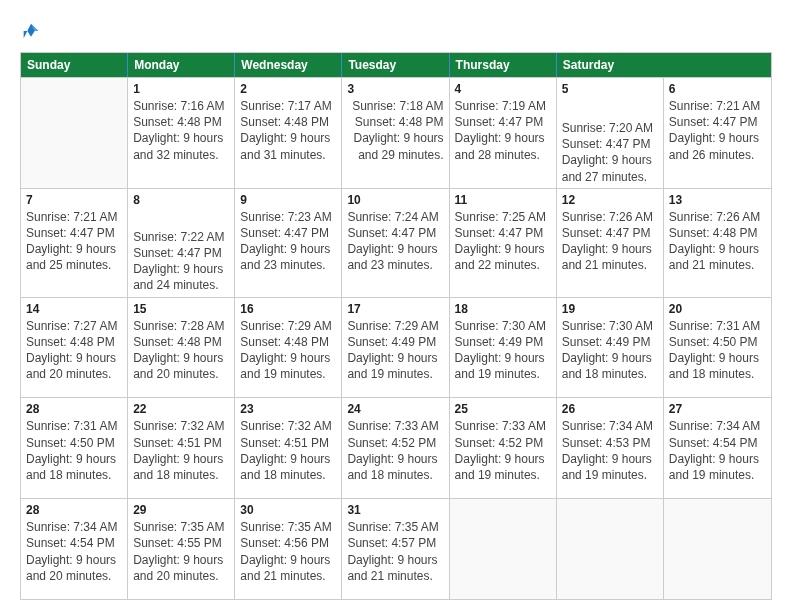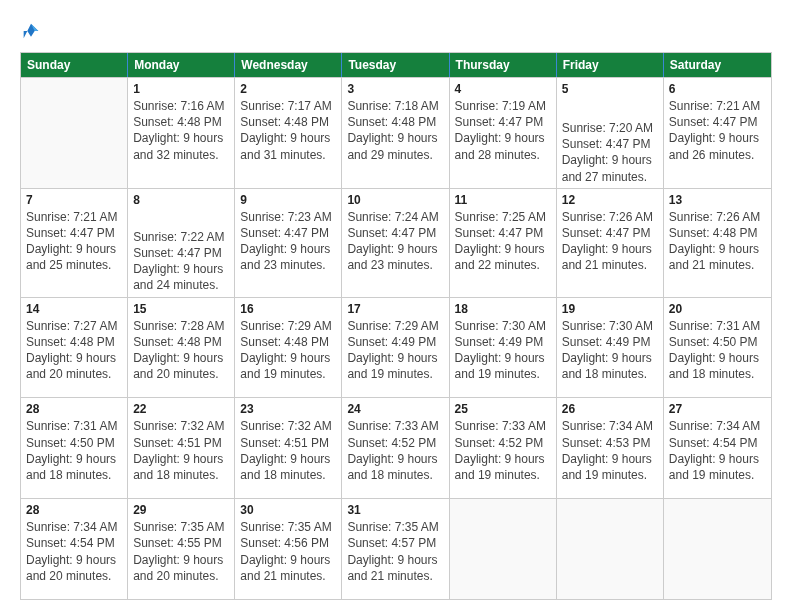--- a/index.html
+++ b/index.html
@@ -123,21 +123,20 @@
     </div>
   </div>
 
   <div class="calendar">
     <div class="cal-header">
     <div class="cal-header-cell">Sunday</div>
         <div class="cal-header-cell">Monday</div>
         <div class="cal-header-cell">Wednesday</div>
         <div class="cal-header-cell">Tuesday</div>
         <div class="cal-header-cell">Thursday</div>
-        <div class="cal-header-cell">Friday</div>
         <div class="cal-header-cell">Saturday</div>
       </div>
     <div class="cal-body">
     <div class="cal-row">
           <div class="cal-cell empty"></div>
           <div class="cal-cell">
             <span class="cell-day">1</span>
             <div class="cell-info" style="white-space: pre-line;">Sunrise: 7:16 AM
 Sunset: 4:48 PM
 Daylight: 9 hours
@@ -145,21 +144,21 @@
           </div>
           <div class="cal-cell">
             <span class="cell-day">2</span>
             <div class="cell-info" style="white-space: pre-line;">Sunrise: 7:17 AM
 Sunset: 4:48 PM
 Daylight: 9 hours
 and 31 minutes.</div>
           </div>
           <div class="cal-cell">
             <span class="cell-day">3</span>
-            <div class="cell-info" style="white-space: pre-line;">Sunrise: 7:18 AM
+            <div class="cell-info" style="white-space: pre-line; text-align: right;">Sunrise: 7:18 AM
 Sunset: 4:48 PM
 Daylight: 9 hours
 and 29 minutes.</div>
           </div>
           <div class="cal-cell">
             <span class="cell-day">4</span>
             <div class="cell-info" style="white-space: pre-line;">Sunrise: 7:19 AM
 Sunset: 4:47 PM
 Daylight: 9 hours
 and 28 minutes.</div>

